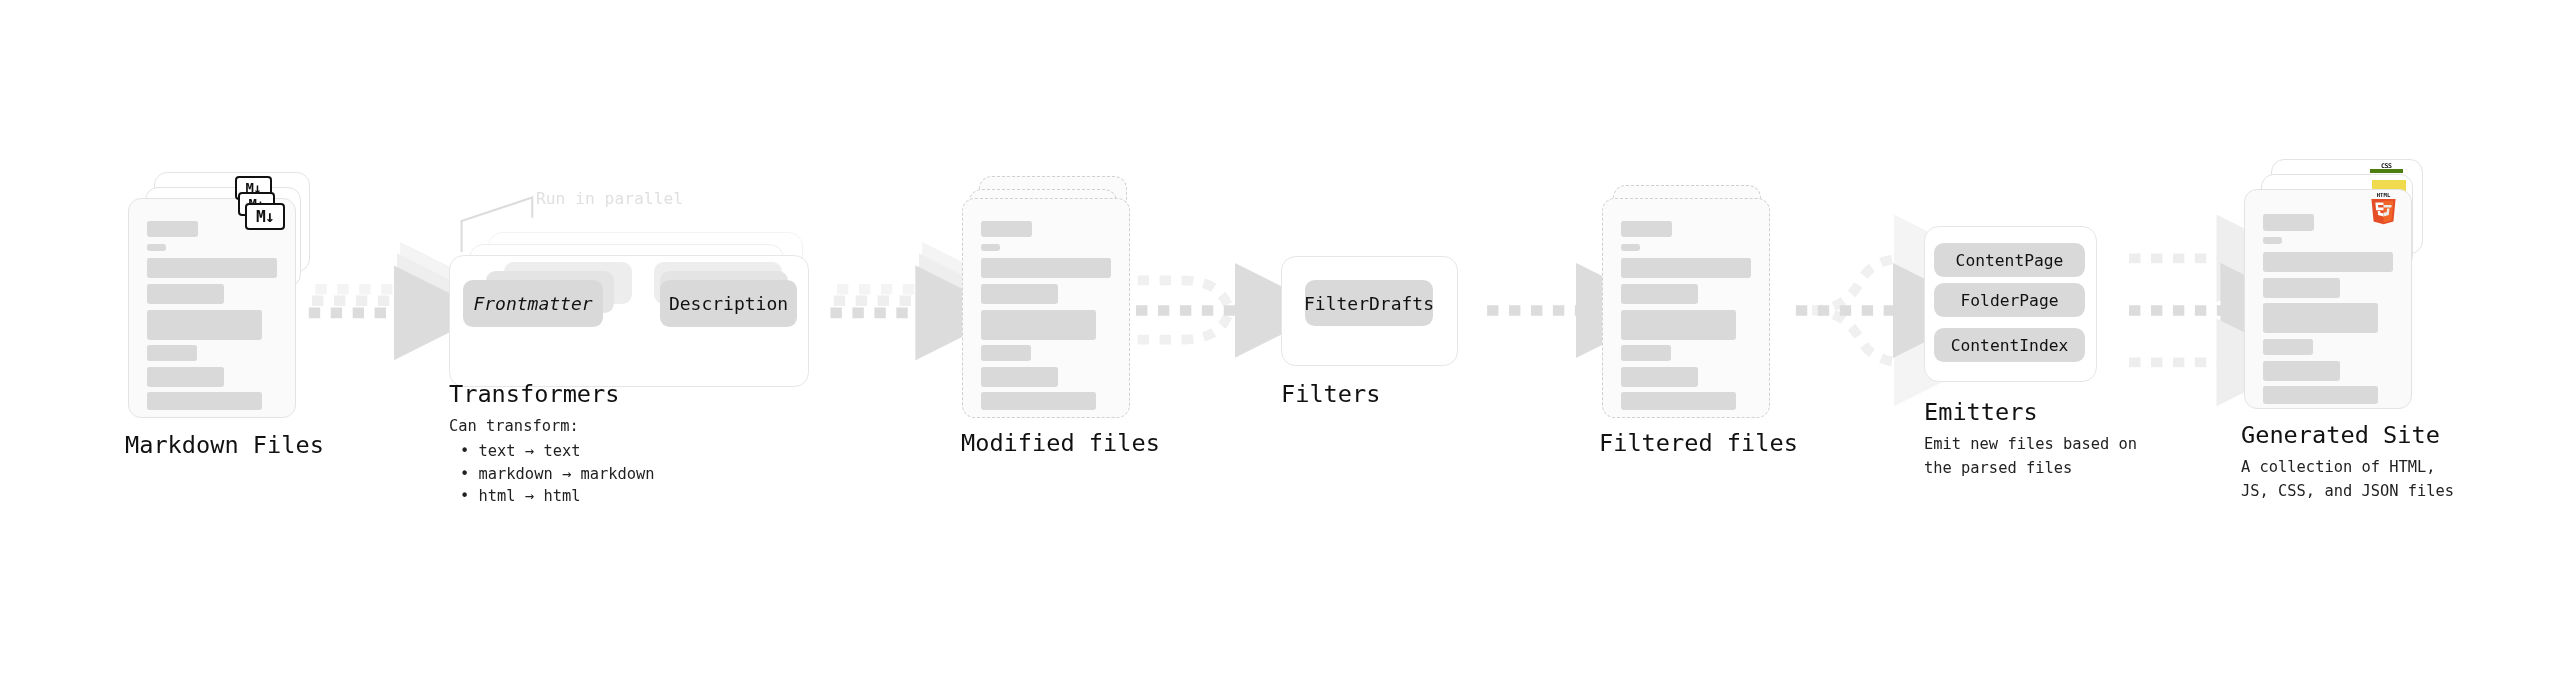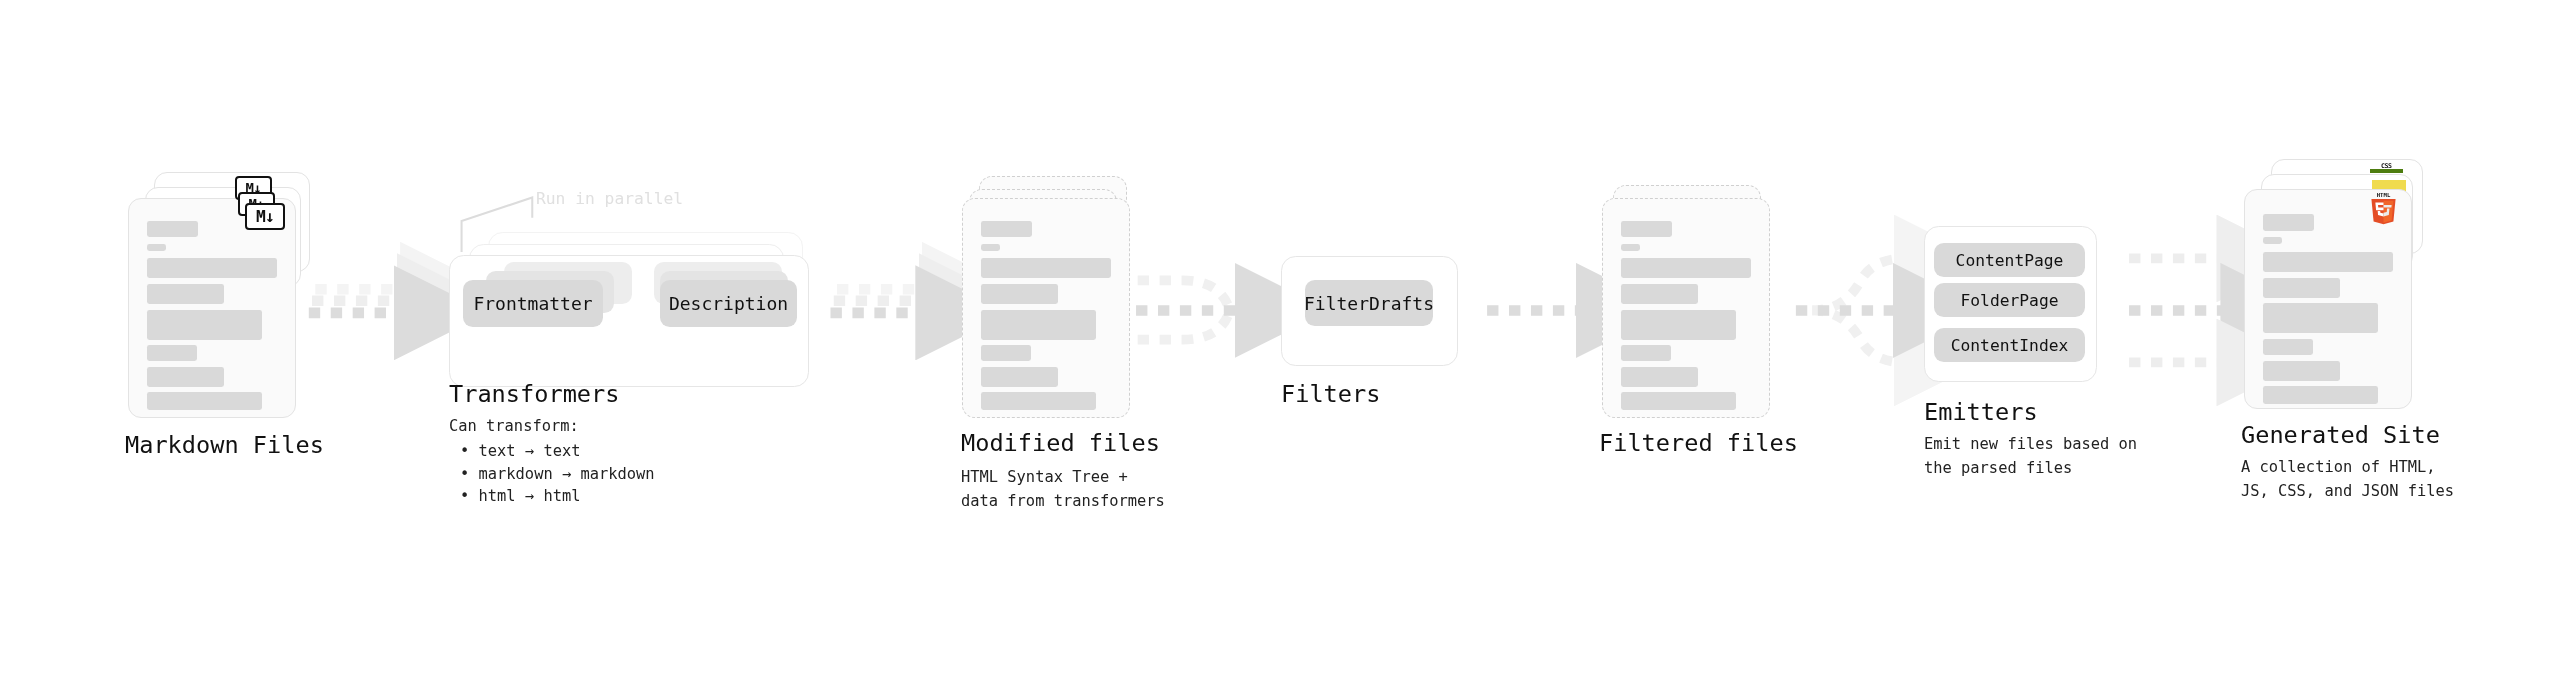--- a/index.html
+++ b/index.html
@@ -131,21 +131,21 @@
   </div>
   <div class="title" style="left:125px;top:431px;">Markdown Files</div>
 
   <div class="node">
     <div class="gbox l3" style="left:488px;top:232px;width:313px;height:124px;"></div>
     <div class="gbox l2" style="left:469px;top:244px;width:313px;height:124px;"></div>
     <div class="gbox" style="left:449px;top:255px;width:358px;height:130px;"></div>
 
     <div class="pill g3" style="left:504px;top:262px;width:128px;height:42px;"></div>
     <div class="pill g2" style="left:486px;top:271px;width:128px;height:42px;"></div>
-    <div class="pill" style="left:463px;top:280px;width:140px;height:47px;font-size:18px;">Frontmatter</div>
+    <div class="pill" style="left:463px;top:280px;width:140px;height:47px;font-size:18px;font-style:italic;">Frontmatter</div>
 
     <div class="pill g3" style="left:654px;top:262px;width:128px;height:42px;"></div>
     <div class="pill g2" style="left:660px;top:271px;width:128px;height:42px;"></div>
     <div class="pill" style="left:660px;top:280px;width:137px;height:47px;font-size:18px;">Description</div>
 
     <div class="annot" style="left:536px;top:189px;">Run in parallel</div>
   </div>
   <div class="title" style="left:449px;top:380px;">Transformers</div>
   <div class="sub" style="left:449px;top:414px;">Can transform:</div>
   <div class="bullets" style="left:460px;top:439px;">• text → text</div>
@@ -160,22 +160,20 @@
       <div class="skel" style="left:18px;top:45px;width:18.7px;height:6.5px;"></div>
       <div class="skel" style="left:18px;top:59px;width:130px;height:19.5px;"></div>
       <div class="skel" style="left:18px;top:85px;width:77px;height:19.5px;"></div>
       <div class="skel" style="left:18px;top:111px;width:115px;height:30px;"></div>
       <div class="skel" style="left:18px;top:146px;width:50px;height:16.3px;"></div>
       <div class="skel" style="left:18px;top:168px;width:77px;height:19.5px;"></div>
       <div class="skel" style="left:18px;top:193px;width:115px;height:18px;"></div>
     </div>
   </div>
   <div class="title" style="left:961px;top:429px;">Modified files</div>
-  <div class="sub" style="left:961px;top:465px;">HTML Syntax Tree +
-data from transformers</div>
 
   <div class="node">
     <div class="gbox" style="left:1281px;top:256px;width:175px;height:108px;"></div>
     <div class="pill" style="left:1305px;top:280px;width:128px;height:46px;font-size:18px;">FilterDrafts</div>
   </div>
   <div class="title" style="left:1281px;top:380px;">Filters</div>
 
   <div class="stack">
     <div class="sheet dashed" style="left:1613px;top:185px;width:146px;height:89px;"></div>
     <div class="sheet dashed" style="left:1602px;top:198px;width:166px;height:218px;">

